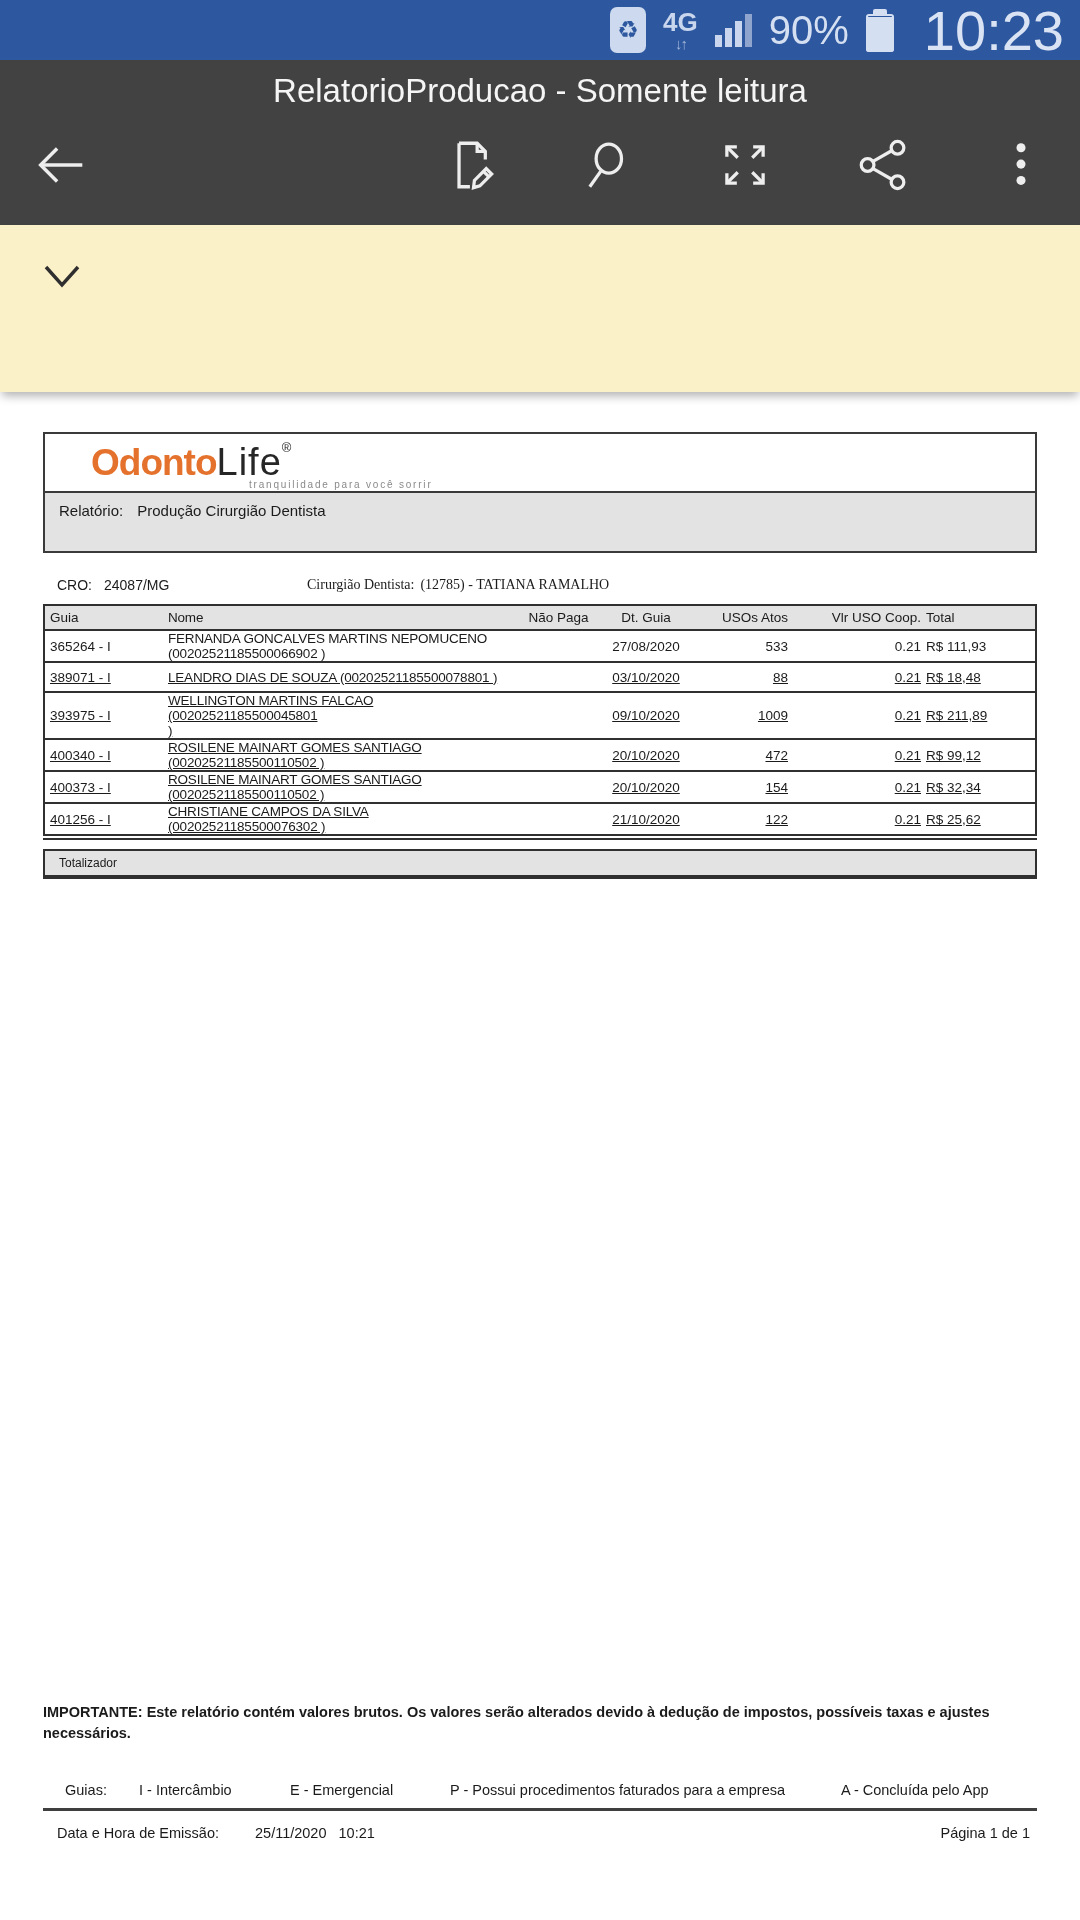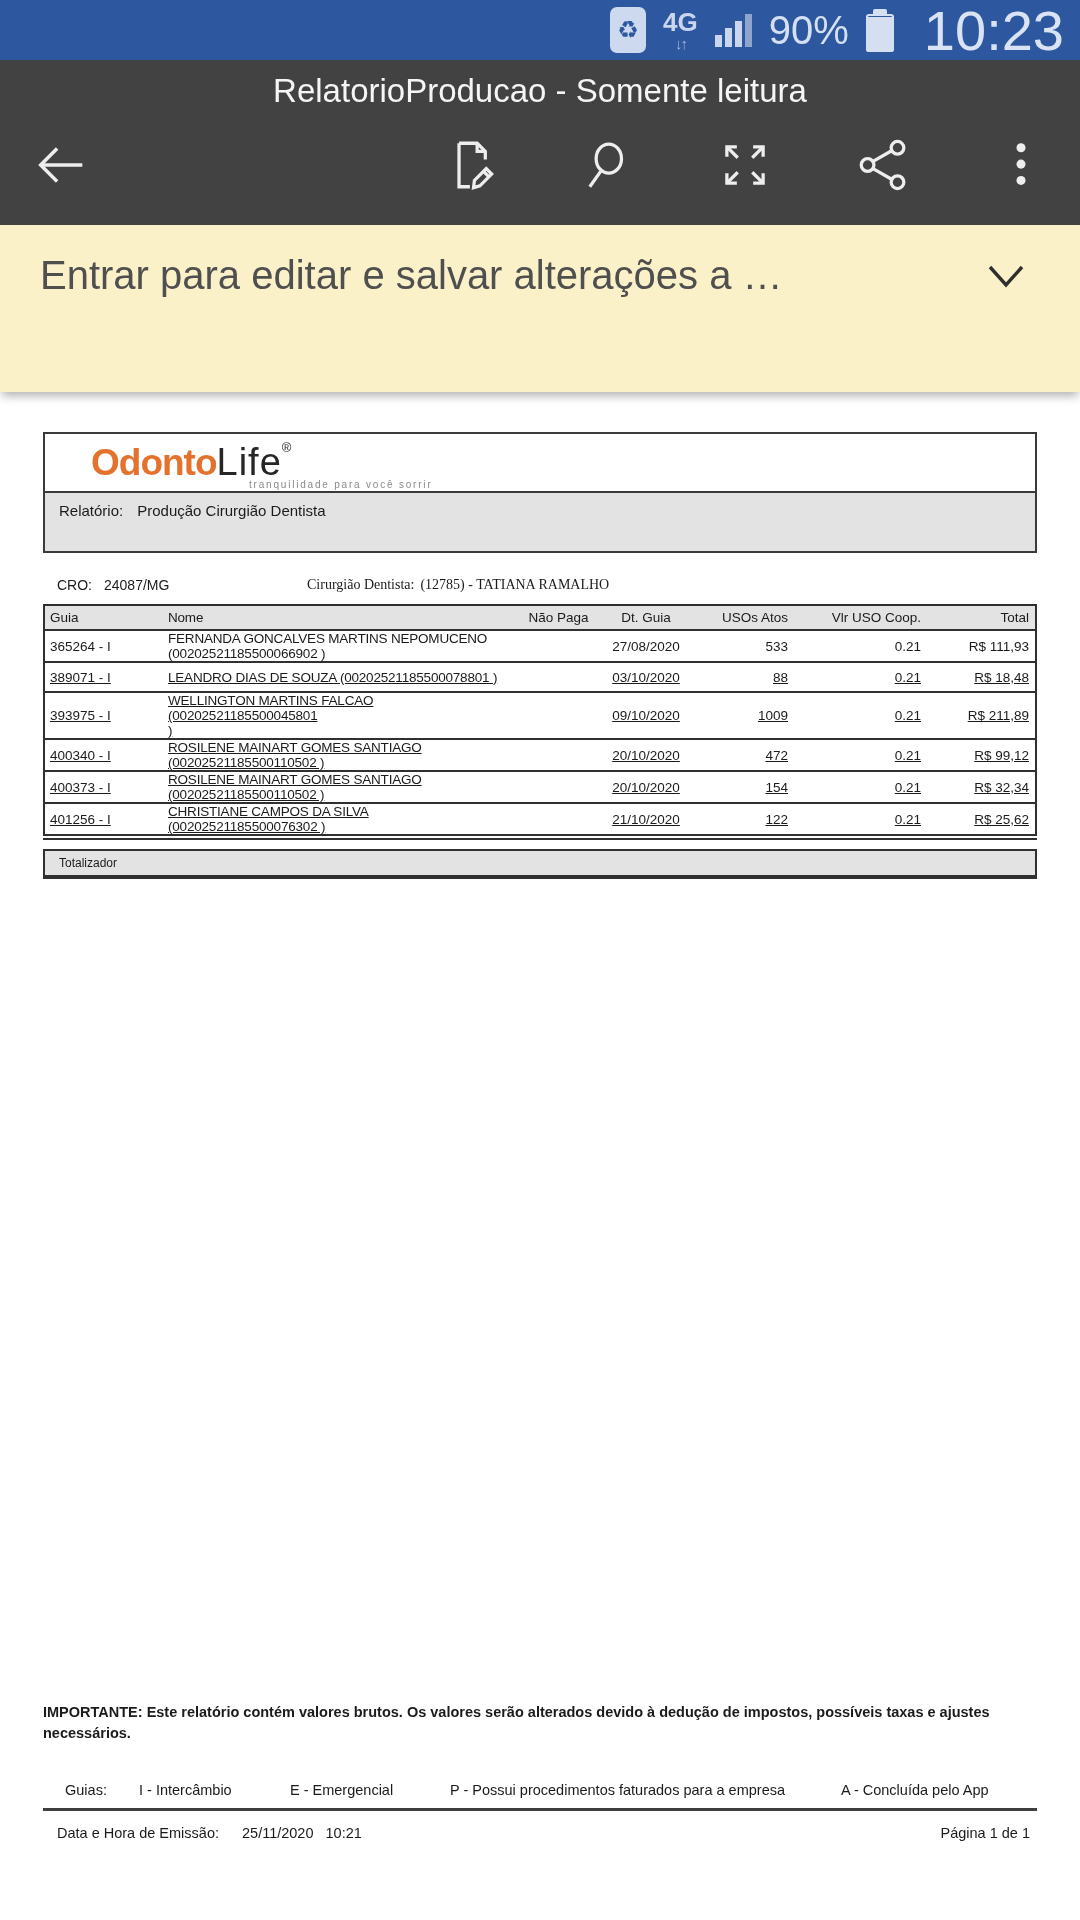--- a/index.html
+++ b/index.html
@@ -68,42 +68,42 @@
   table.report td { height:30px; vertical-align:middle; line-height:15px; }
   table.report tbody tr + tr td { border-top:2px solid #303030;text-decoration:underline; }
   table.report tbody tr:last-child td { border-bottom:6px double #303030; }
   .col0 { width:122px; text-align:left; padding-left:5px; }
   .col1 { width:350px; text-align:left; padding-left:2px; letter-spacing:-0.2px; }
   td.col1 { white-space:pre-line; }
   .col2 { width:85px; text-align:center; }
   .col3 { width:90px; text-align:center; }
   .col4 { width:110px; text-align:right; padding-right:13px; }
   .col5 { width:125px; text-align:right; padding-right:5px; }
-  .col6 { text-align:right; padding-right:6px; }
+  .col6 { text-align:left; padding-right:6px; }
 
   .totals-box { margin-top:9px; border:2px solid #303030; }
   .totals-header { background:#e3e3e3; border-bottom:2px solid #303030; height:26px;
                    padding:5px 0 0 14px; font-size:12px; }
   .totals-body { padding:10px 0 9px 0; }
   .total-row { display:flex; align-items:center; height:27px; font-size:13.5px; }
   .total-label { width:825px; text-align:right; }
   .total-value { flex:1; text-align:right; padding-right:14px; }
 
   .doc-spacer { height:823px; }
 
   .important { font-size:14.5px; line-height:21px; width:985px;font-weight:bold; }
 
   .legend-row { position:relative; margin-top:38px; height:20px; font-size:14.5px; }
   .legend-row span { position:absolute; top:0; white-space:nowrap; }
   .legend-guias { left:22px; }
 
   .footer-divider { margin-top:6px; border-top:3px solid #3f3f3f; }
 
   .emission-row { margin-top:14px; display:flex; font-size:14.5px; padding-left:14px; }
-  .emission-date { margin-left:23px; }
+  .emission-date { margin-left:36px; }
   .emission-time { margin-left:12px; }
   .page-num { margin-left:auto; padding-right:7px; }
 </style>
 </head>
 <body>
 
 <div class="status-bar">
   <div class="ps-icon">
     <span>♻</span>
   </div>
@@ -176,21 +176,20 @@
           <circle cx="32" cy="13" r="5"></circle>
             <circle cx="32" cy="31" r="5"></circle>
             <circle cx="32" cy="49" r="5"></circle>
         </svg>
       </div>
     </div>
   </div>
 </div>
 
 <div class="banner">
-  <span class="banner-text">Entrar para editar e salvar alterações a …</span>
   <div class="banner-chevron">
     <svg width="44" height="28" viewBox="0 0 44 28" fill="none" stroke="#2f2f2f" stroke-width="3.4">
       <path d="M6 4 L22 22 L38 4"></path>
     </svg>
   </div>
 </div>
 
 <div class="doc">
 
   <div class="header-box">

